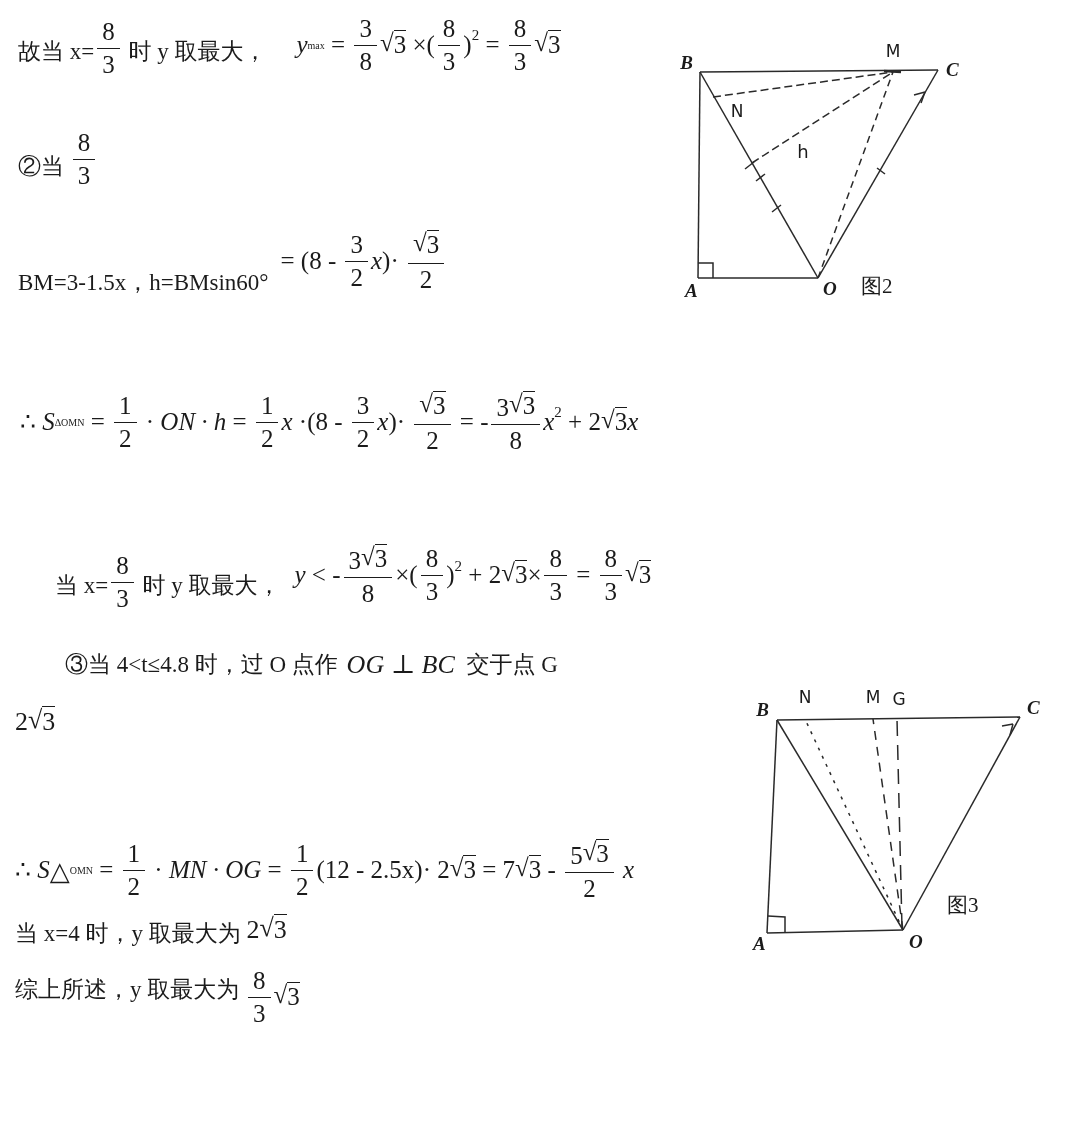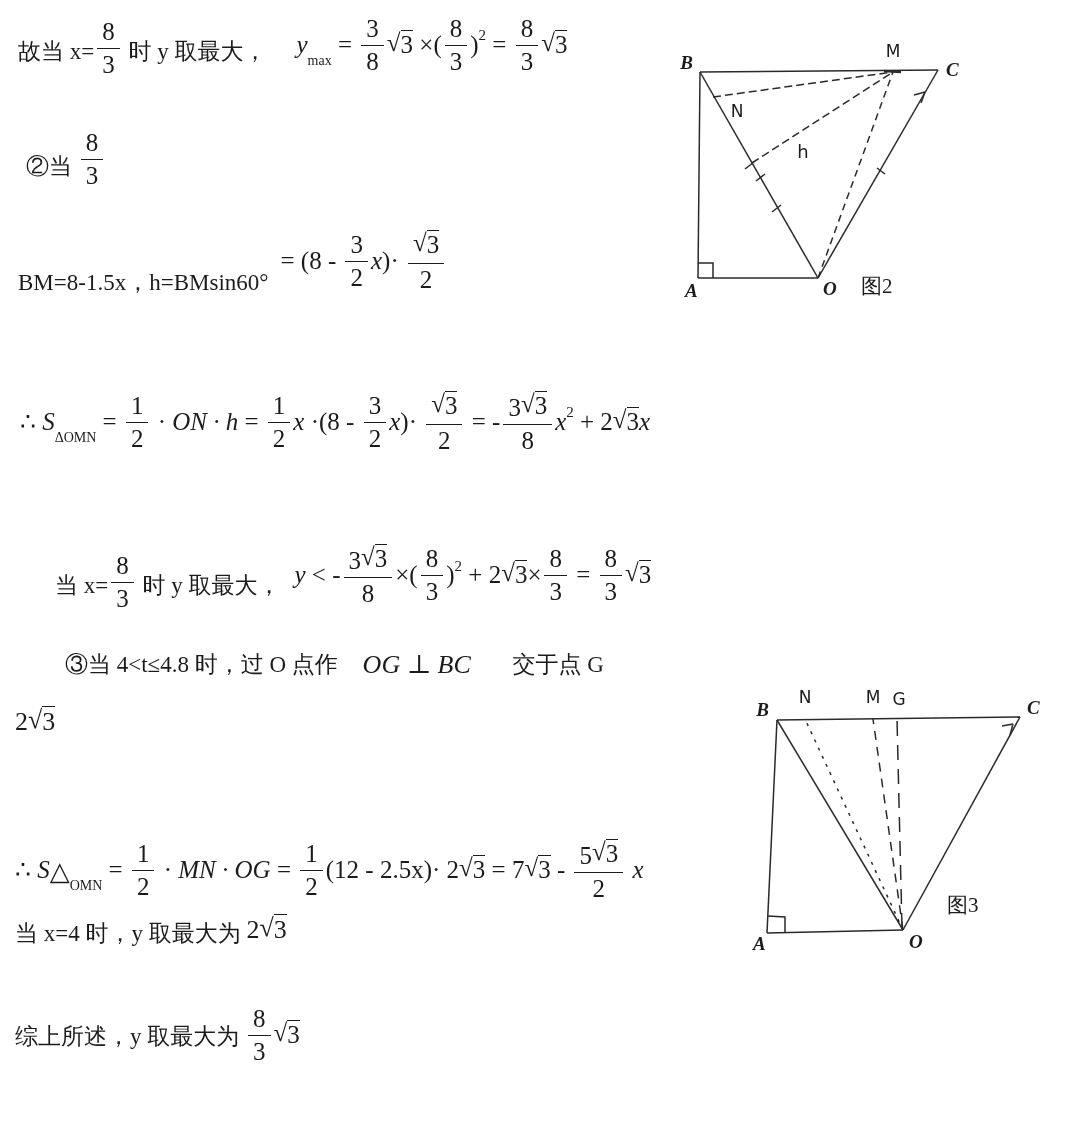--- a/index.html
+++ b/index.html
@@ -24,21 +24,21 @@
   .it { font-style:italic; }
   .frac {
     display:inline-flex; flex-direction:column; align-items:center;
     line-height:1.02; margin:0 3px; font-size:25px;
   }
   .frac .num { padding:0 5px 3px 5px; border-bottom:1.7px solid #1b1b1b; display:inline-flex; align-items:flex-end; white-space:pre; }
   .frac .den { padding-top:3px; }
   .sq { display:inline-flex; align-items:flex-start; white-space:nowrap; }
   .sq .rad { line-height:1.05; }
   .sq .ov { border-top:1.7px solid #1b1b1b; line-height:1.15; }
-  .subsc { font-size:14px; position:relative; top:16px; }
+  .subsc { font-size:10px; position:relative; top:1px; }
   .supsc { font-size:15px; position:relative; top:-9px; }
   .tri { font-size:26px; position:relative; top:2px; }
   .big { font-size:26px; }
   .fig { position:absolute; }
   svg text { fill:#1b1b1b; }
 </style>
 </head>
 <body>
 
 <div class="row" style="left:18px; top:16px;">
@@ -60,27 +60,27 @@
     <span class="supsc">2</span>
     <span> = </span>
     <span class="frac"><span class="num">8</span><span class="den">3</span></span>
     <span class="sq">
         <span class="rad">√</span>
         <span class="ov">3</span>
       </span>
   </span>
 </div>
 
-<div class="row" style="left:18px; top:130px;margin-left:8px;">
+<div class="row" style="left:18px; top:130px;">
   <span class="cn">②当 </span>
   <span class="frac" style="margin-bottom:-8px;"><span class="num">8</span><span class="den">3</span></span>
 </div>
 
 <div class="row" style="left:18px; top:230px;">
-  <span class="cn">BM=8-1.5x，h=BMsin60°</span>
+  <span class="cn">BM=3-1.5x，h=BMsin60°</span>
   <span class="fm" style="margin-left:12px; margin-bottom:4px;">
     <span>= (8 - </span>
     <span class="frac"><span class="num">3</span><span class="den">2</span></span>
     <span class="it">x</span>
     <span>)· </span>
     <span class="frac"><span class="num"><span class="sq">
             <span class="rad">√</span>
             <span class="ov">3</span>
           </span></span><span class="den">2</span></span>
   </span>
@@ -144,23 +144,23 @@
     <span class="frac"><span class="num">8</span><span class="den">3</span></span>
     <span> = </span>
     <span class="frac"><span class="num">8</span><span class="den">3</span></span>
     <span class="sq">
         <span class="rad">√</span>
         <span class="ov">3</span>
       </span>
   </span>
 </div>
 
-<div class="row" style="left:65px; top:650px;gap:16px;">
+<div class="row" style="left:65px; top:650px;">
   <span class="cn">③当 4&lt;t≤4.8 时，过 O 点作 </span>
-  <span class="it big" style="margin:0 20px -1px 3px;">OG ⊥ BC</span>
+  <span class="it big" style="margin:0 6px -1px 3px;">OG ⊥ BC</span>
   <span class="cn"> 交于点 G</span>
 </div>
 
 <div class="row" style="left:15px; top:706px;">
   <span class="fm big" style="margin-bottom:4px;">
     <span>2</span>
     <span class="sq">
         <span class="rad">√</span>
         <span class="ov">3</span>
       </span>
@@ -200,21 +200,21 @@
   <span class="cn">当 x=4 时，y 取最大为 </span>
   <span class="fm big" style="margin-bottom:3px;">
     <span>2</span>
     <span class="sq">
         <span class="rad">√</span>
         <span class="ov">3</span>
       </span>
   </span>
 </div>
 
-<div class="row" style="left:15px; top:1006px;">
+<div class="row" style="left:15px; top:968px;align-items:center;">
   <span class="cn">综上所述，y 取最大为 </span>
   <span class="fm" style="margin-bottom:-14px;">
     <span class="frac"><span class="num">8</span><span class="den">3</span></span>
     <span class="sq">
         <span class="rad">√</span>
         <span class="ov">3</span>
       </span>
   </span>
 </div>
 

